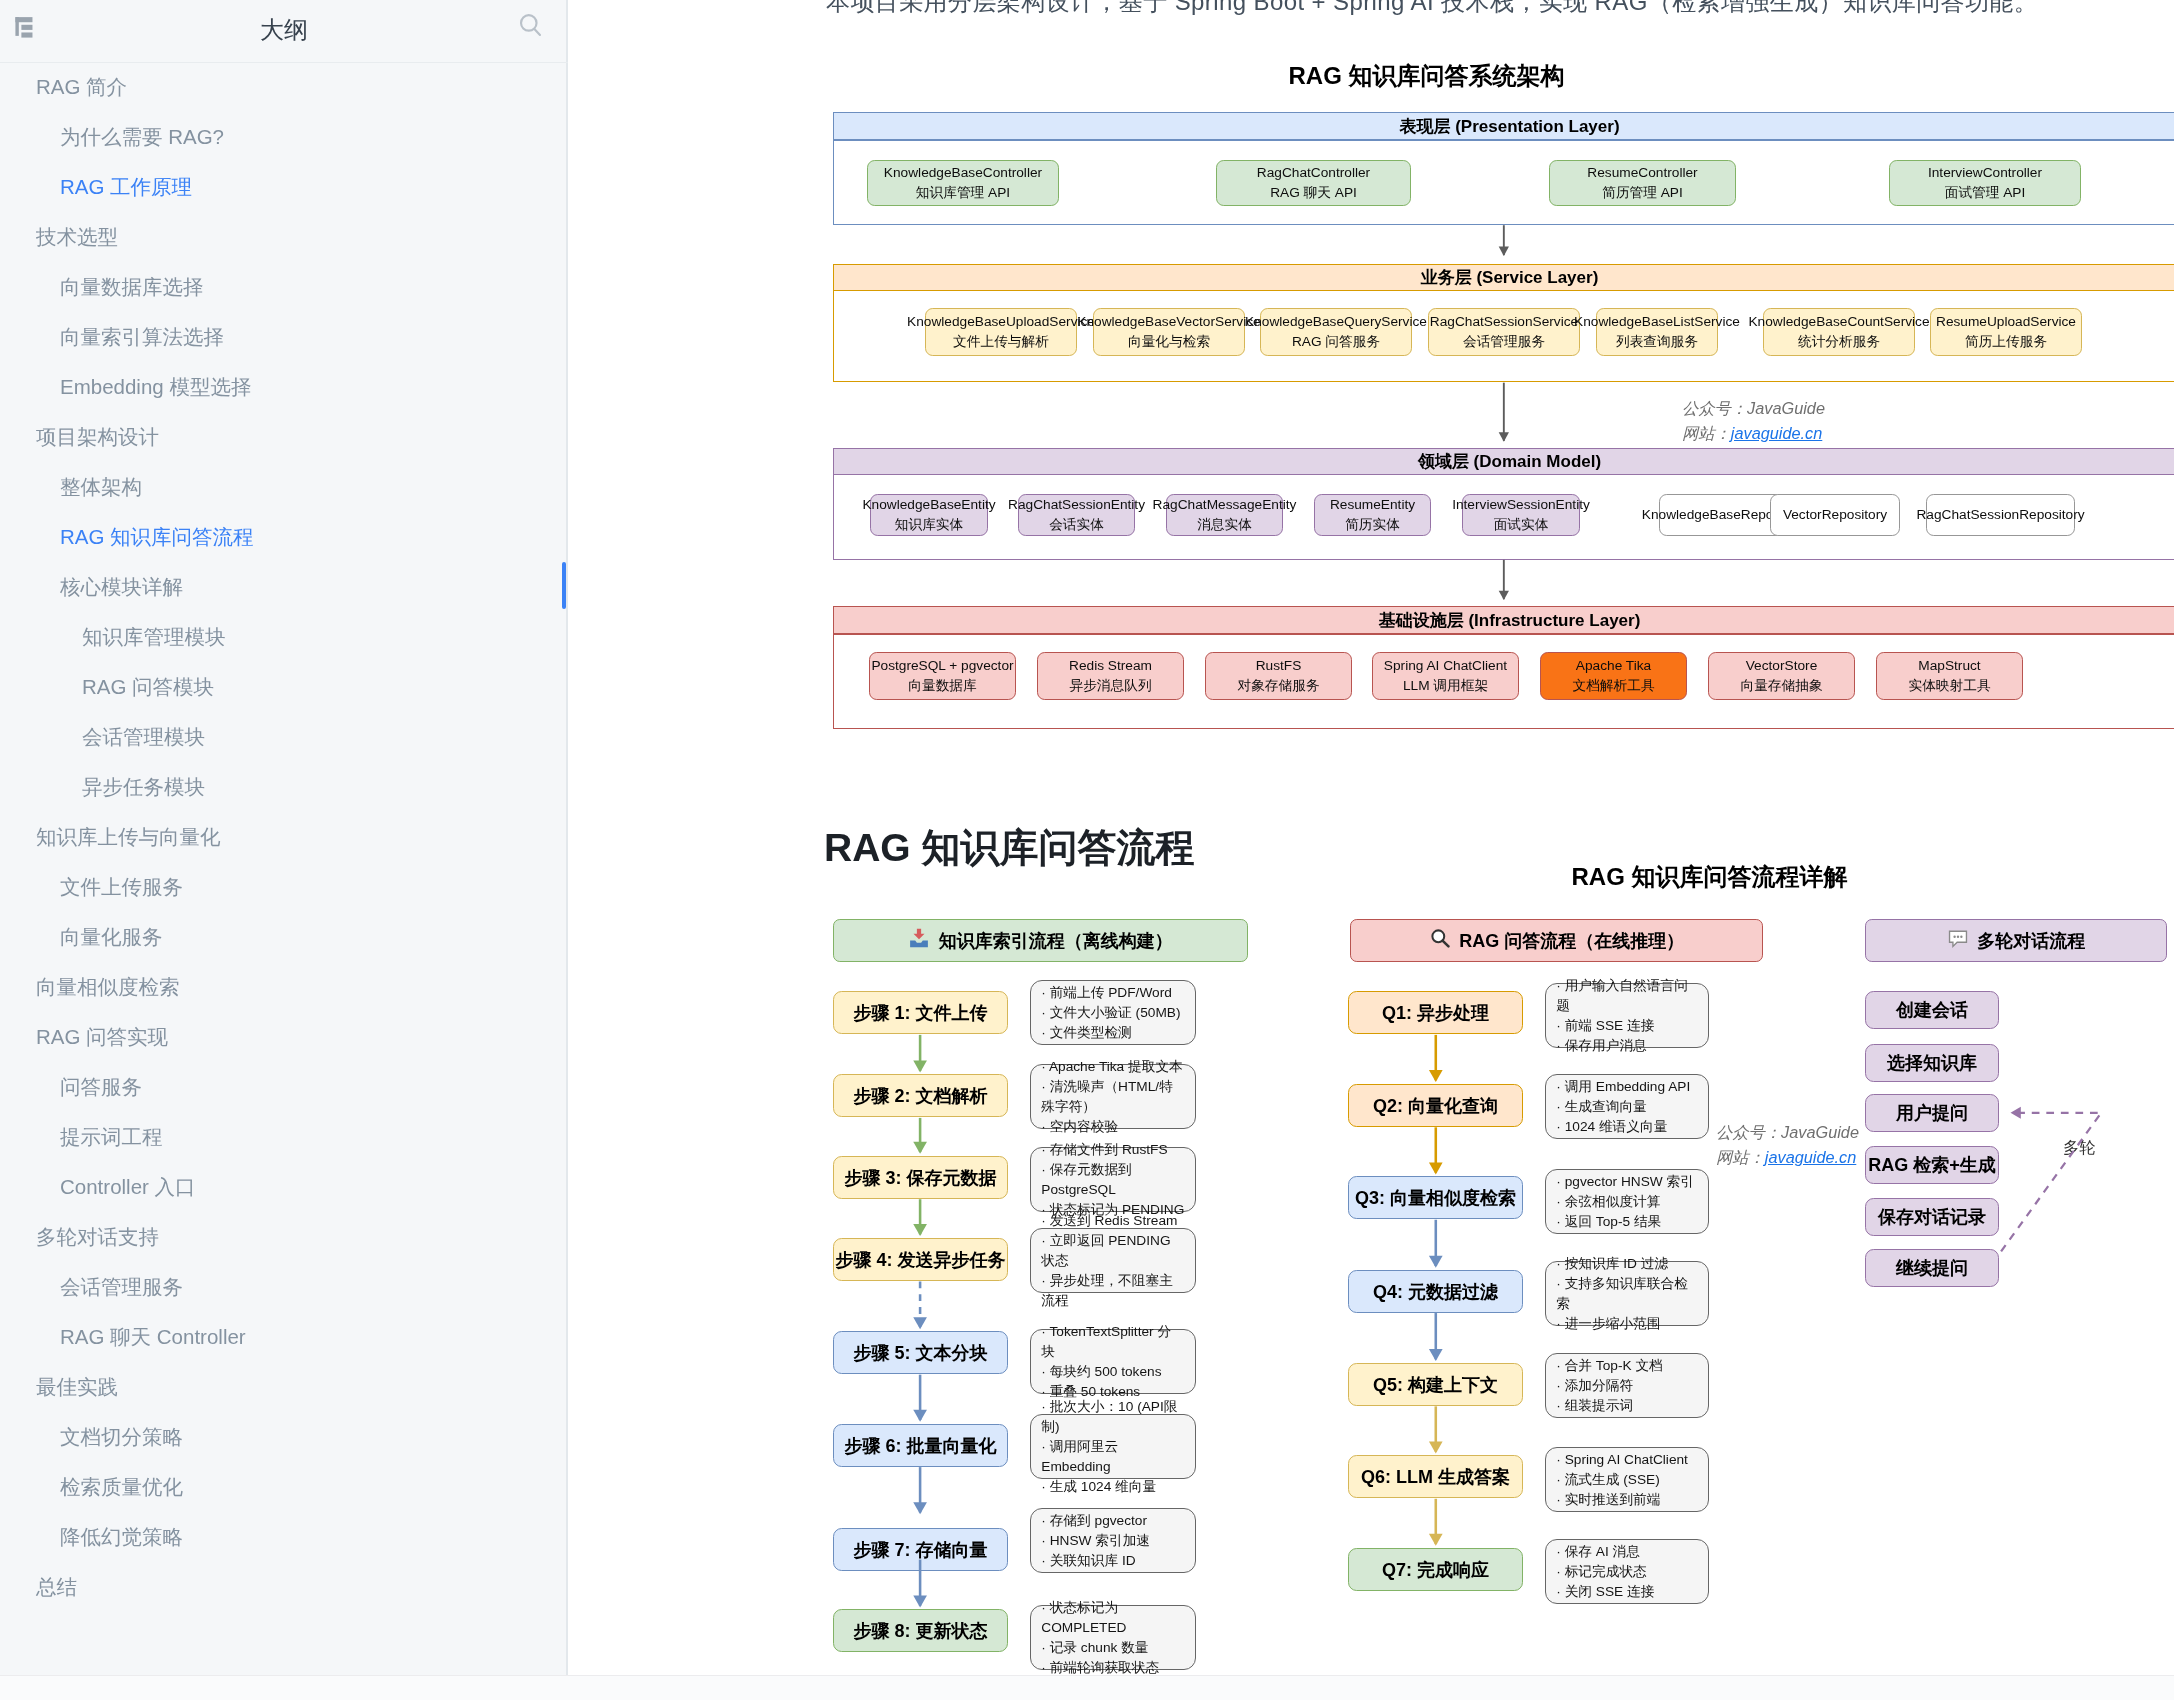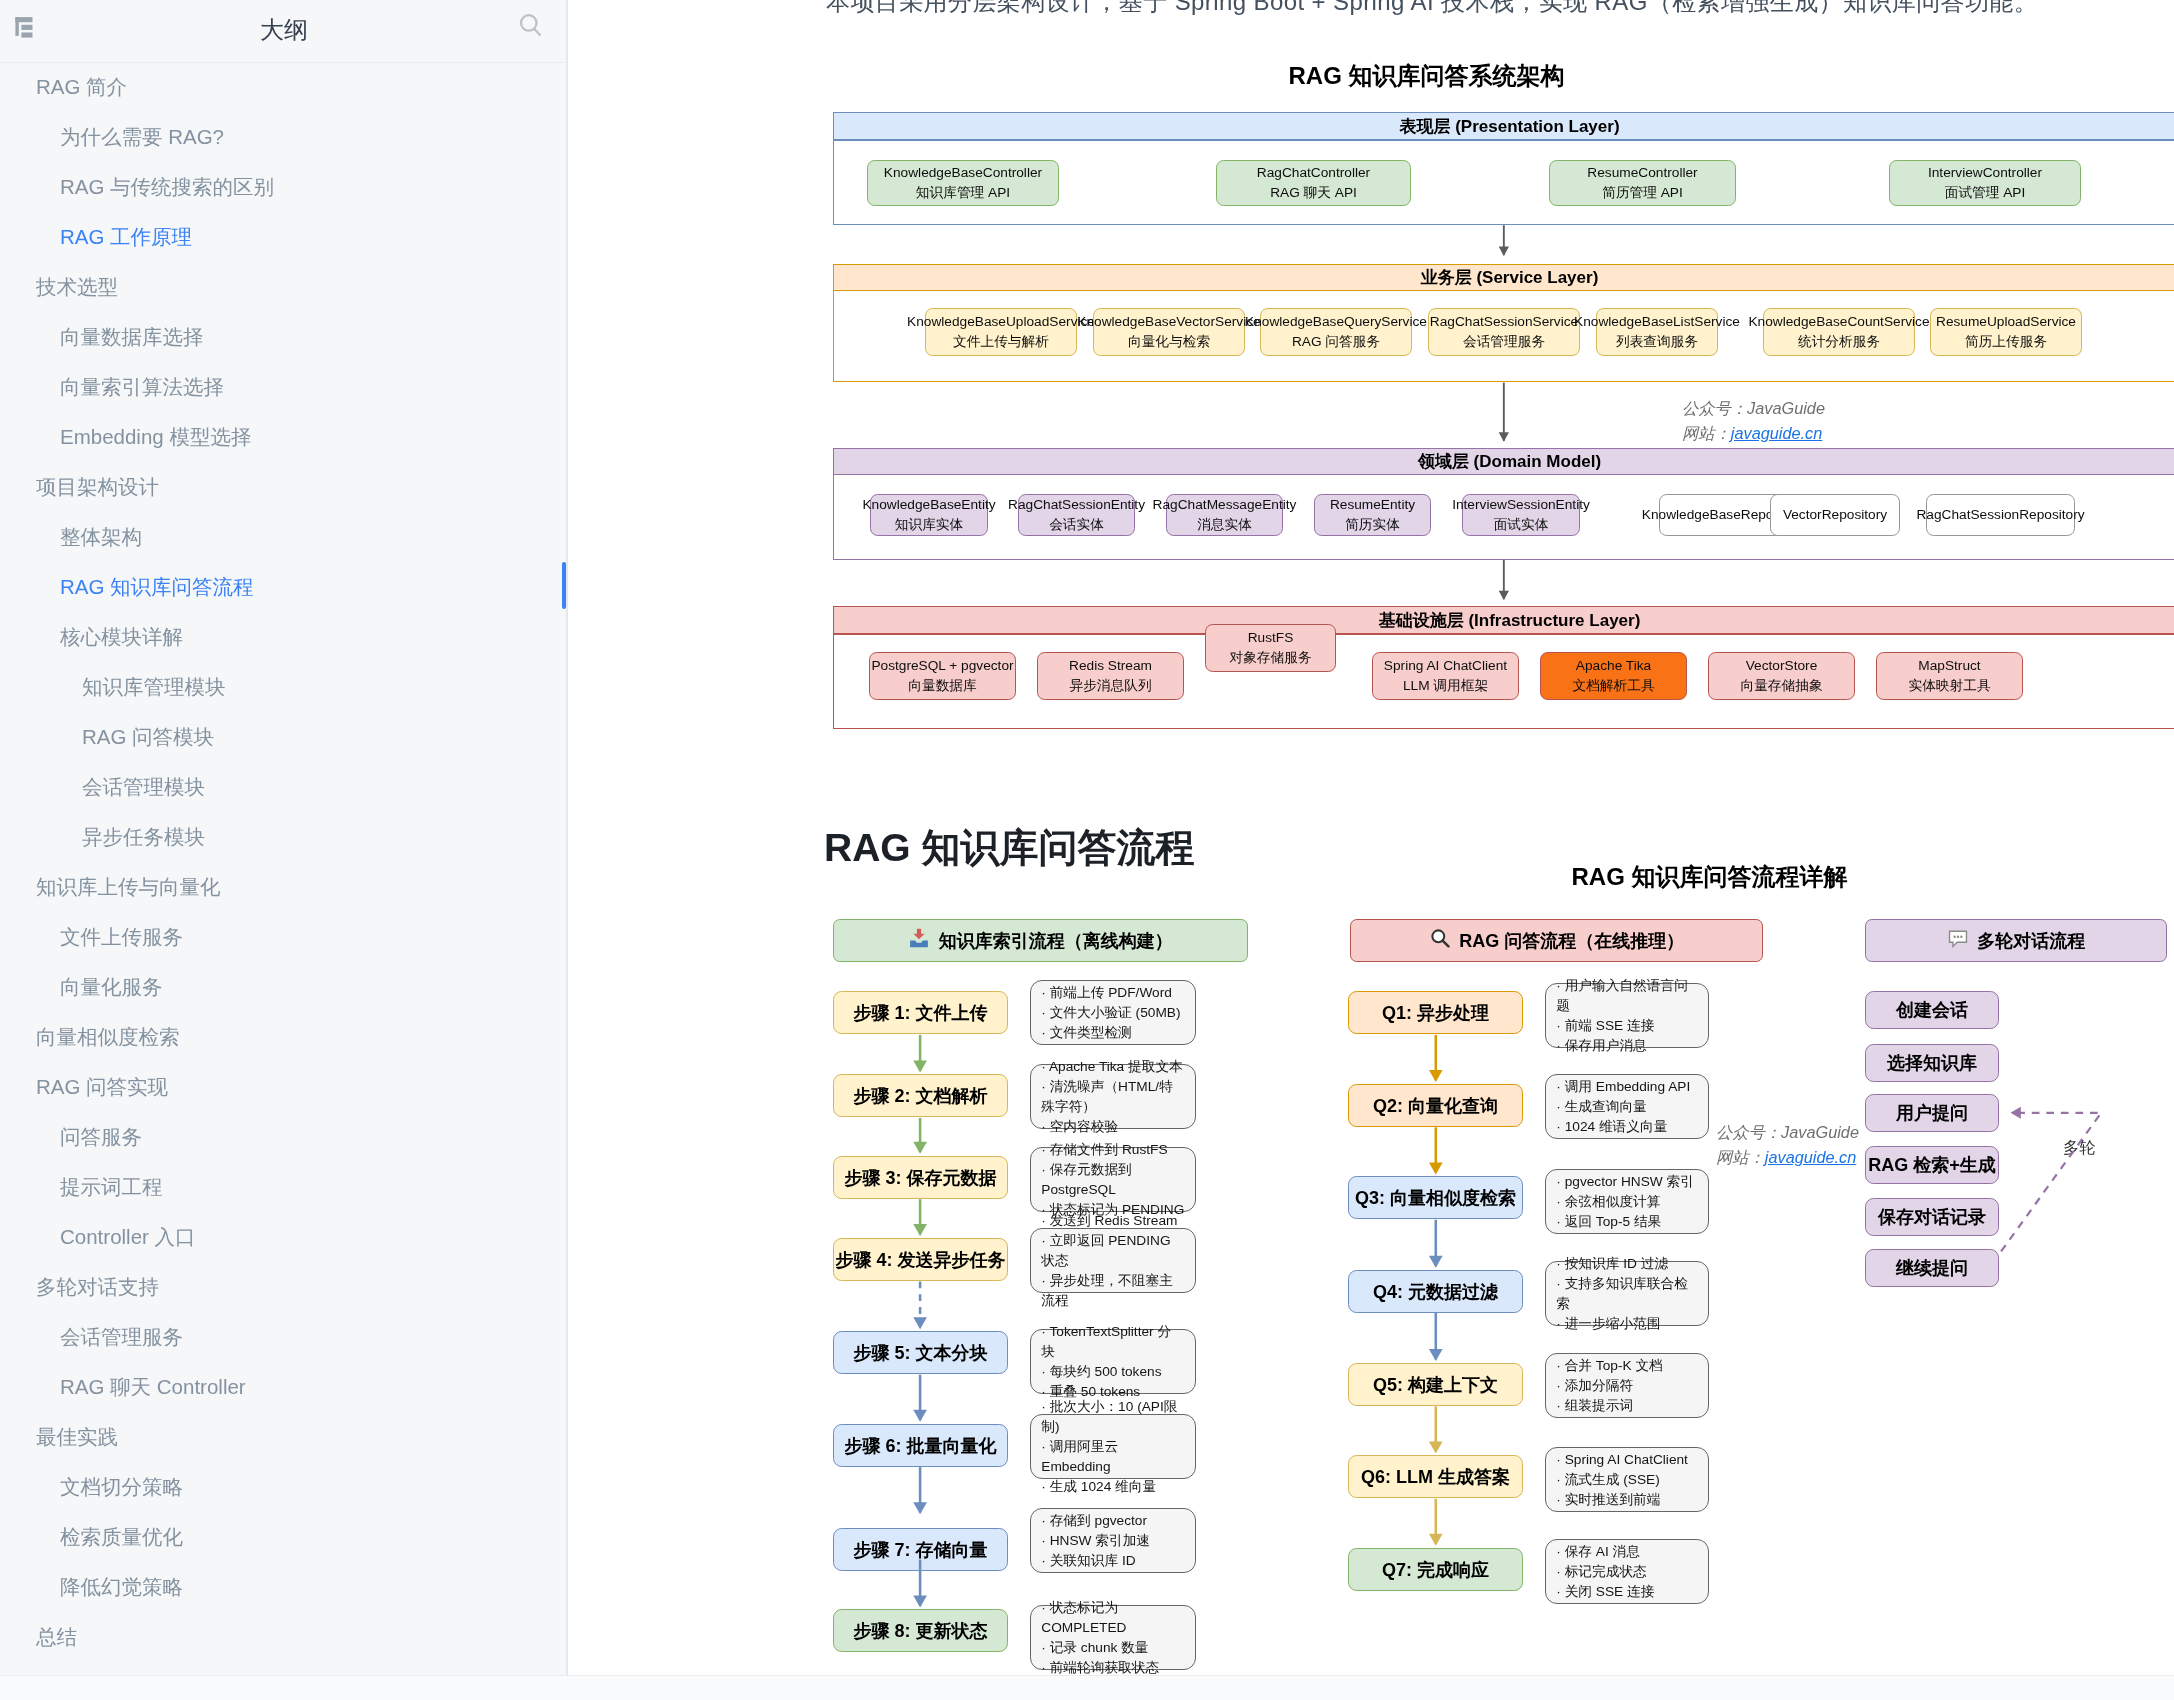--- a/index.html
+++ b/index.html
@@ -67,21 +67,20 @@
         <svg width="31" height="31" viewBox="0 0 36 36">
           <circle cx="16" cy="15" r="9" fill="none" stroke="#b9c1c9" stroke-width="2.5"></circle>
           <line x1="22.5" y1="22" x2="29" y2="29" stroke="#b9c1c9" stroke-width="2.5" stroke-linecap="round"></line>
         </svg>
       </span>
     </div>
     <div class="sb-divider"></div>
     <nav id="sb-nav">
         <div class="sb-item lvl1">RAG 简介</div>
         <div class="sb-item lvl2">为什么需要 RAG?</div>
-        <div class="sb-item lvl2">RAG 与传统搜索的区别</div>
         <div class="sb-item lvl2 active">RAG 工作原理</div>
         <div class="sb-item lvl1">技术选型</div>
         <div class="sb-item lvl2">向量数据库选择</div>
         <div class="sb-item lvl2">向量索引算法选择</div>
         <div class="sb-item lvl2">Embedding 模型选择</div>
         <div class="sb-item lvl1">项目架构设计</div>
         <div class="sb-item lvl2">整体架构</div>
         <div class="sb-item lvl2 active">RAG 知识库问答流程</div>
         <div class="sb-item lvl2">核心模块详解</div>
         <div class="sb-item lvl3">知识库管理模块</div>
@@ -194,21 +193,21 @@
         <div class="arch-bar" style="left: 262px; top: 606px; width: 1353px; height: 28px; background: rgb(248, 206, 204); border-color: rgb(184, 84, 80);">基础设施层 (Infrastructure Layer)</div>
         <div class="arch-body" style="left: 262px; top: 634px; width: 1353px; height: 95px; border-color: rgb(184, 84, 80);"></div>
         <div class="arch-box" style="left: 298px; top: 652px; width: 147px; height: 48px; background: rgb(248, 206, 204); border-color: rgb(184, 84, 80);">
           <div class="bt">PostgreSQL + pgvector</div>
           <div class="bs">向量数据库</div>
         </div>
         <div class="arch-box" style="left: 466px; top: 652px; width: 147px; height: 48px; background: rgb(248, 206, 204); border-color: rgb(184, 84, 80);">
           <div class="bt">Redis Stream</div>
           <div class="bs">异步消息队列</div>
         </div>
-        <div class="arch-box" style="left: 634px; top: 624px; width: 131px; height: 48px; background: rgb(248, 206, 204); border-color: rgb(184, 84, 80);">
+        <div class="arch-box" style="left: 634px; top: 652px; width: 147px; height: 48px; background: rgb(248, 206, 204); border-color: rgb(184, 84, 80);">
           <div class="bt">RustFS</div>
           <div class="bs">对象存储服务</div>
         </div>
         <div class="arch-box" style="left: 801px; top: 652px; width: 147px; height: 48px; background: rgb(248, 206, 204); border-color: rgb(184, 84, 80);">
           <div class="bt">Spring AI ChatClient</div>
           <div class="bs">LLM 调用框架</div>
         </div>
         <div class="arch-box" style="left: 969px; top: 652px; width: 147px; height: 48px; background: #f97316; border-color: rgb(184, 84, 80);">
           <div class="bt">Apache Tika</div>
           <div class="bs">文档解析工具</div>

